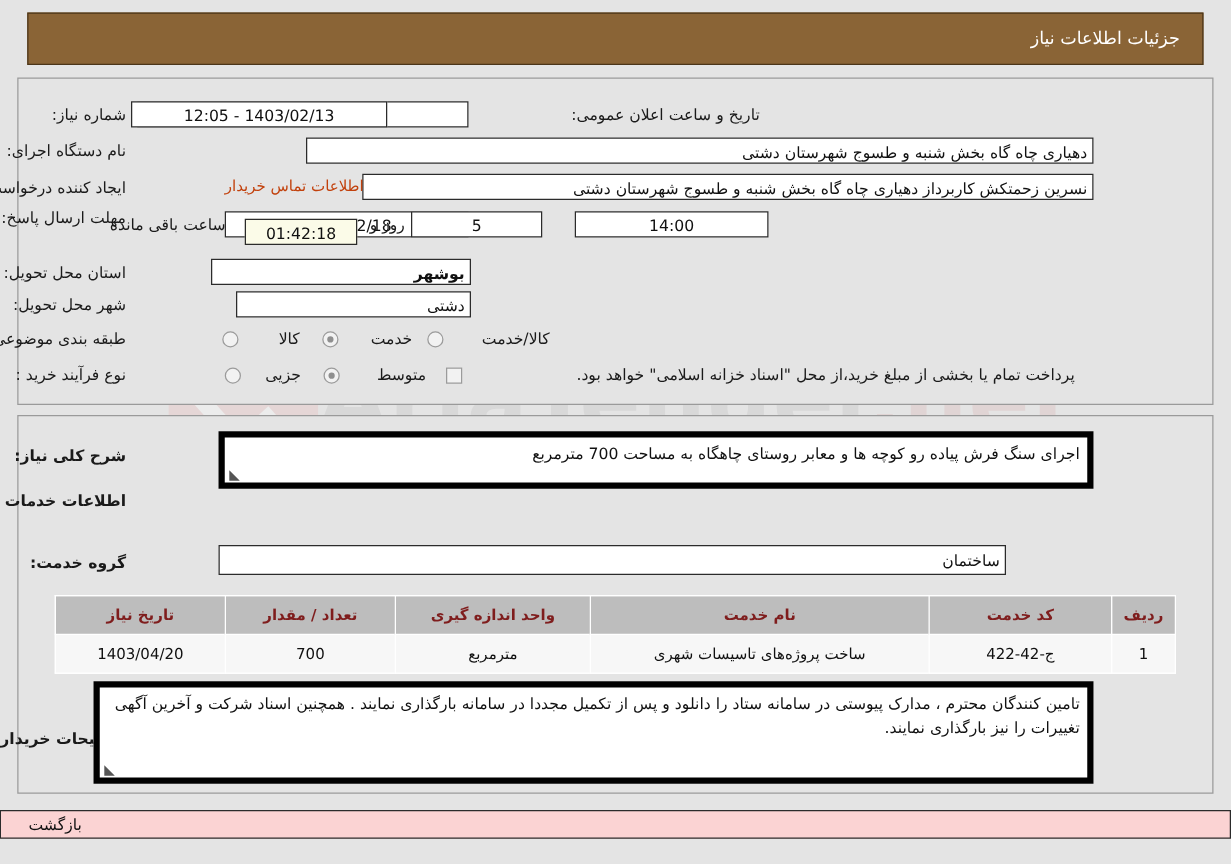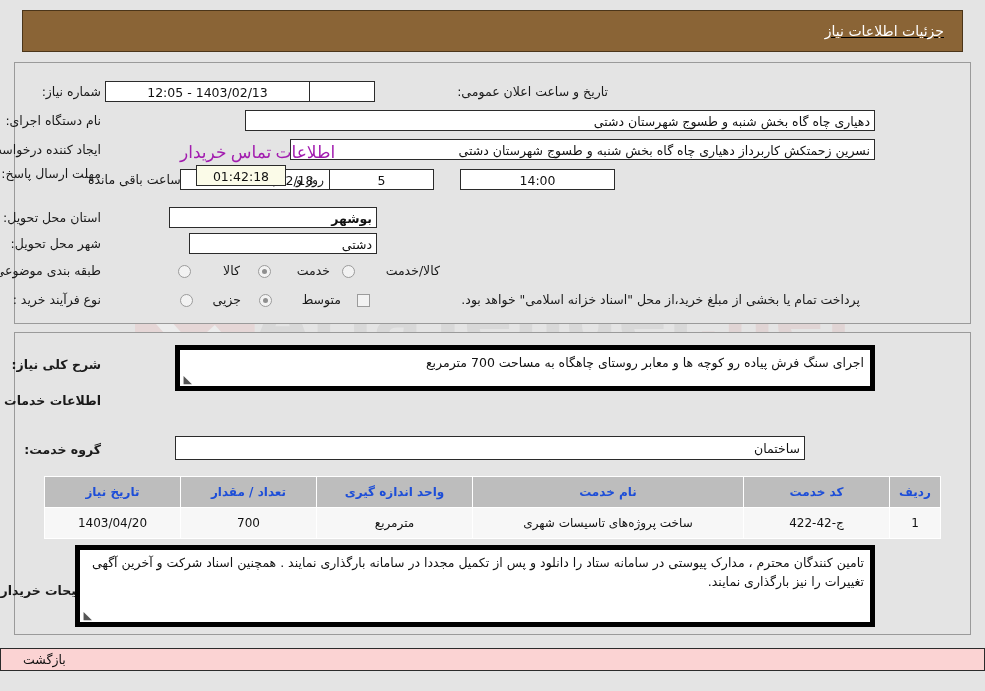--- a/index.html
+++ b/index.html
@@ -59,21 +59,20 @@
   .titlebar {
     position: absolute;
     left: 22px; top: 10px;
     width: 941px; height: 42px;
     background: #8a6436;
     border: 1px solid #4b3519;
     box-sizing: border-box;
     display: flex;
     align-items: center;
     z-index: 3;
-    text-decoration: underline;
   }
   .titlebar .t {
     color: #ffffff;
     font-size: 14px;
     padding-right: 18px;
   }
 
   
   .panel {
     position: absolute;
@@ -116,26 +115,25 @@
   .fld.cream  { background: #fbfbe8; text-align:center; }
   .plain {
     position: absolute;
     font-size: 12.5px;
     color: #1a1a1a;
     white-space: nowrap;
     z-index: 4;
   }
   .link {
     position: absolute;
-    font-size: 17px;
-    color: #a21caf;
+    font-size: 12px;
+    color: #c2410c;
     white-space: nowrap;
     cursor: pointer;
     z-index: 5;
-    font-family: Liberation Serif, serif;
   }
 
   
   .radio {
     position: absolute;
     width: 13px; height: 13px;
     border-radius: 50%;
     border: 1px solid #9b9b9b;
     background: #f2f2f2;
     box-sizing: border-box;
@@ -191,21 +189,21 @@
   }
   table.grid {
     border-collapse: collapse;
     width: 100%;
     font-size: 12px;
     background: #fff;
   }
   table.grid th {
     background: #bdbdbd;
     border: 1px solid #ffffff;
-    color: #1d4ed8;
+    color: #7f1d1d;
     font-weight: bold;
     height: 26px;
     padding: 2px 5px;
     text-align: center;
     white-space: nowrap;
   }
   table.grid td {
     background: #f7f7f7;
     border: 1px solid #ffffff;
     color: #111;
@@ -266,21 +264,21 @@
 <div class="fld right" style="left:290px; top:139px; width:585px;">نسرین زحمتکش کاربرداز دهیاری چاه گاه بخش شنبه و طسوج شهرستان دشتی</div>
 <div class="link" style="left:180px; top:142px;">اطلاعات تماس خریدار</div>
 
 <div class="lbl" style="right:884px; top:166px; width:90px; text-align:right;">مهلت ارسال پاسخ: تا تاریخ:</div>
 <div class="fld center" style="right:610px; top:169px; width:195px;">1403/02/18</div>
 <div class="plain" style="right:568px; top:172px;">ساعت</div>
 <div class="fld center" style="right:370px; top:169px; width:155px;">14:00</div>
 
 <div class="fld center" style="left:329px; top:169px; width:105px;">5</div>
 <div class="plain" style="left:296px; top:172px;">روز و</div>
-<div class="fld cream" style="left:196px; top:165px; width:90px;">01:42:18</div>
+<div class="fld cream" style="left:196px; top:175px; width:90px;">01:42:18</div>
 <div class="plain" style="left:88px; top:172px;">ساعت باقی مانده</div>
 
 <div class="lbl" style="right:884px; top:210px;">استان محل تحویل:</div>
 <div class="fld right" style="right:608px; top:207px; width:208px;font-weight:bold;">بوشهر</div>
 
 <div class="lbl" style="right:884px; top:236px;">شهر محل تحویل:</div>
 <div class="fld right" style="right:608px; top:233px; width:188px;">دشتی</div>
 
 <div class="lbl" style="right:884px; top:263px;">طبقه بندی موضوعی:</div>
 <span class="radio" style="right:794px; top:265px;"></span>

